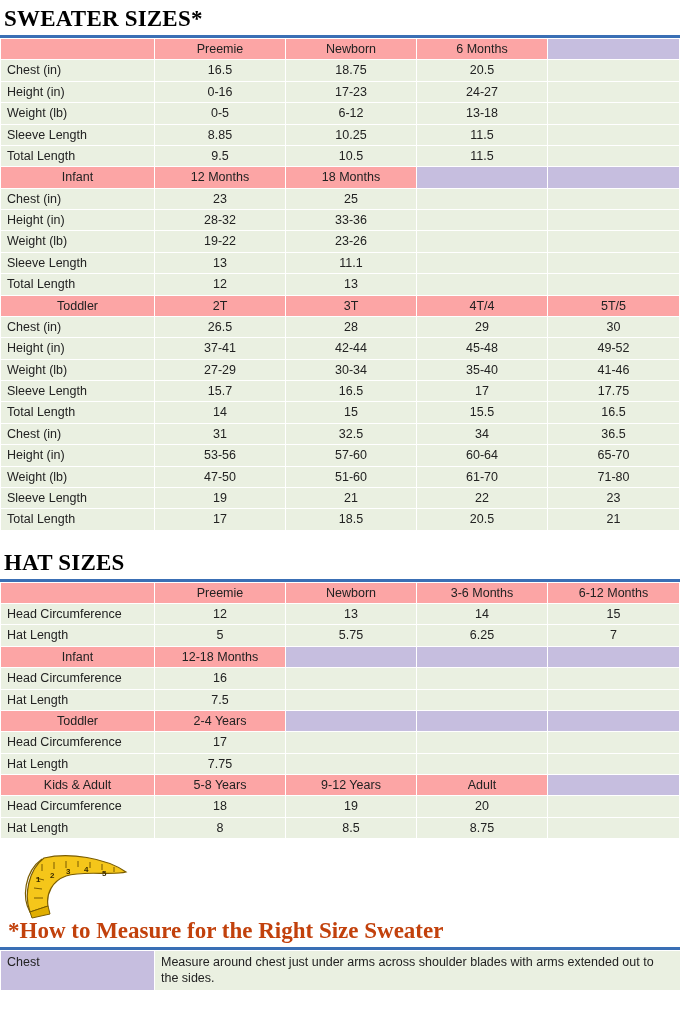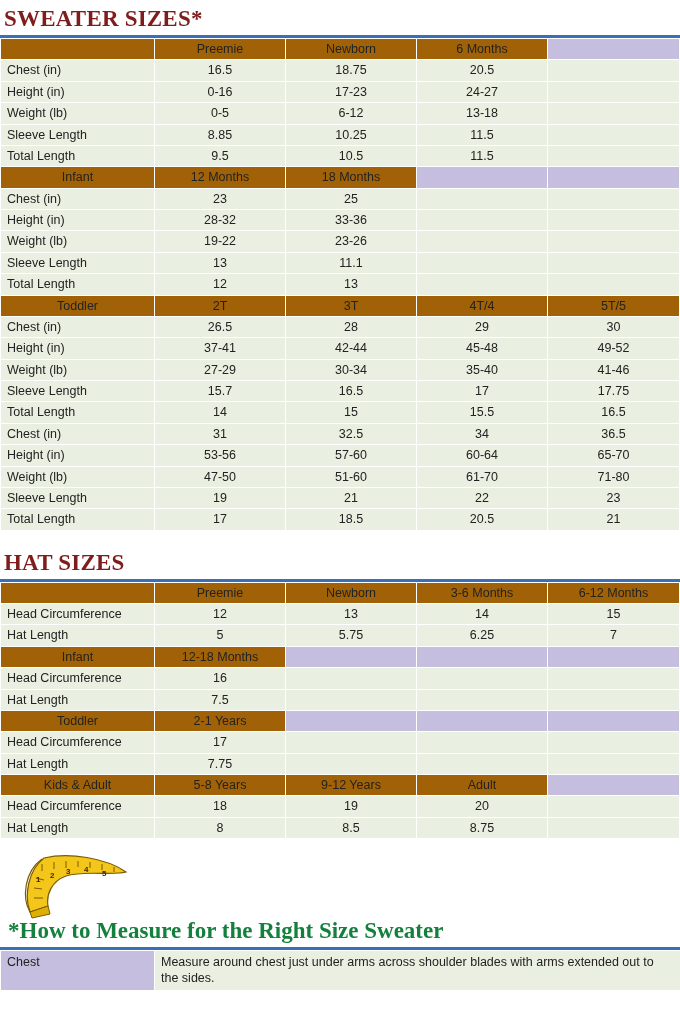--- a/index.html
+++ b/index.html
@@ -12,21 +12,21 @@
     font-family: "Liberation Sans", sans-serif;
     color: #222;
   }
   .page { width: 680px; padding: 0; }
 
   
   .section-title {
     font-family: "Liberation Serif", serif;
     font-size: 23px;
     font-weight: bold;
-    color: #7f1d1d;
+    color: #000000;
     letter-spacing: 0.2px;
     padding: 6px 4px 3px 4px;
   }
   .title-rule {
     height: 3px;
     background: #3a6fb5;
     margin: 0 0 0 0;
   }
 
   
@@ -41,21 +41,21 @@
     border: 1px solid #ffffff;
     vertical-align: middle;
     line-height: 1.15;
   }
   col.c-label { width: 154px; }
   col.c-data  { width: 131px; }
   col.c-data2 { width: 132px; }
 
   
   .hdr td {
-    background: #a16207;
+    background: #fca5a5;
     text-align: center;
     font-size: 12.5px;
     color: #222;
   }
   .hdr td.grp {
     text-align: center;
   }
   .data td {
     background: #eaf0e1;
   }
@@ -76,21 +76,21 @@
     position: absolute;
     left: 14px;
     top: 2px;
     width: 120px;
     height: 66px;
   }
   .measure-title {
     font-family: "Liberation Serif", serif;
     font-size: 23px;
     font-weight: bold;
-    color: #15803d;
+    color: #c2410c;
     padding: 0 0 3px 8px;
     white-space: nowrap;
   }
   .measure-spacer { height: 66px; }
   .intro {
     font-size: 12.5px;
     background: #eaf0e1;
     padding: 3px 6px;
     border: 1px solid #fff;
     line-height: 1.3;
@@ -350,21 +350,21 @@
         <tr class="data">
           <td class="lbl">Hat Length</td>
           <td class="val">7.5</td>
           <td class="val blank"></td>
           <td class="val blank"></td>
           <td class="val blank"></td>
         </tr>
 
         <tr class="hdr">
           <td class="grp">Toddler</td>
-          <td>2-1 Years</td>
+          <td>2-4 Years</td>
           <td class="blank"></td>
           <td class="blank"></td>
           <td class="blank"></td>
         </tr>
         <tr class="data">
           <td class="lbl">Head Circumference</td>
           <td class="val">17</td>
           <td class="val blank"></td>
           <td class="val blank"></td>
           <td class="val blank"></td>

